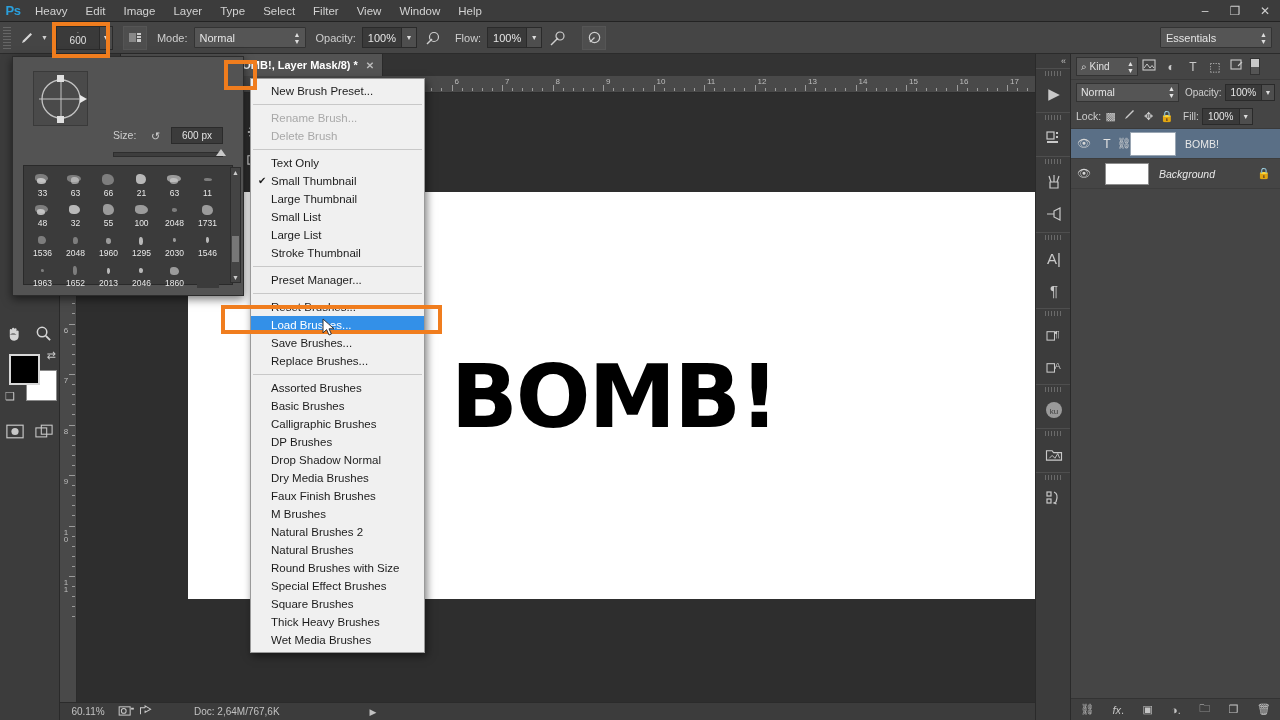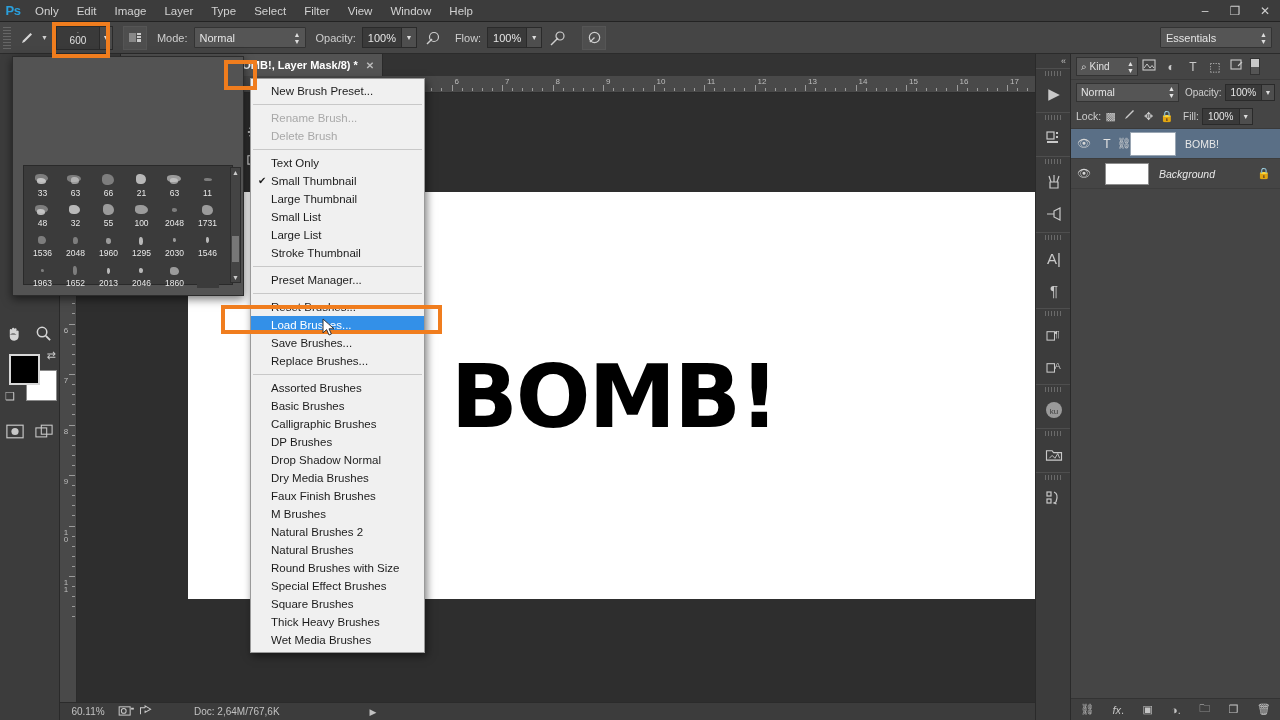--- a/index.html
+++ b/index.html
@@ -326,21 +326,21 @@
     color:#c4c4c4; font-size:11px;
   }
 </style>
 </head>
 <body>
 
 <div id="app">
 
   <div class="menubar">
     <div class="ps-logo">Ps</div>
-    <div class="menu-item">Only</div>
+    <div class="menu-item">Heavy</div>
     <div class="menu-item">Edit</div>
     <div class="menu-item">Image</div>
     <div class="menu-item">Layer</div>
     <div class="menu-item">Type</div>
     <div class="menu-item">Select</div>
     <div class="menu-item">Filter</div>
     <div class="menu-item">View</div>
     <div class="menu-item">Window</div>
     <div class="menu-item">Help</div>
     <div class="wincontrols">
@@ -635,20 +635,40 @@
         <svg width="14" height="11" viewBox="0 0 14 12">
             <path d="M1 10 V3 H6 M6 3 L6 1 L12 4.5 L6 8 L6 6" fill="none" stroke="#c9c9c9" stroke-width="1.1"></path>
           </svg>
       </div>
       <div class="sb-doc">Doc: 2,64M/767,6K</div>
       <div class="sb-arrow">▶</div>
     </div>
   </div>
 
   <div class="brushpanel">
+    <div class="bp-top">
+      <div class="bp-preview">
+        <svg width="55" height="55" viewBox="0 0 55 55">
+          <circle cx="27" cy="27" r="19" fill="none" stroke="#c3c3c3" stroke-width="1.3"></circle>
+          <path d="M27 5 V49 M5 27 H49" stroke="#c3c3c3" stroke-width="1"></path>
+          <rect x="23" y="3" width="7" height="7" fill="#e0e0e0"></rect>
+          <rect x="23" y="44" width="7" height="7" fill="#e0e0e0"></rect>
+          <path d="M46 23 L53 27 L46 31 Z" fill="#e8e8e8"></path>
+        </svg>
+      </div>
+      <div class="bp-size-label lbl">Size:</div>
+      <div class="bp-reset">↺</div>
+      <div class="bp-size-field">600 px</div>
+      <div class="bp-slider">
+          <span class="knob"></span>
+        </div>
+      <div class="bp-hard-label lbl">Hardness:</div>
+      <div class="bp-hard-field"></div>
+      <div class="bp-hard-slider"></div>
+    </div>
     <div class="bp-gear">
       <svg width="14" height="14" viewBox="0 0 16 16">
           <circle cx="8" cy="8" r="3" fill="none" stroke="#dadada" stroke-width="1.6"></circle>
           <g stroke="#dadada" stroke-width="1.8">
             <path d="M8 1v2.5M8 12.5V15M1 8h2.5M12.5 8H15M3 3l1.8 1.8M11.2 11.2L13 13M13 3l-1.8 1.8M4.8 11.2L3 13"></path>
           </g>
         </svg>
     </div>
     <div class="bp-newdoc">
       <svg width="13" height="13" viewBox="0 0 14 14">

